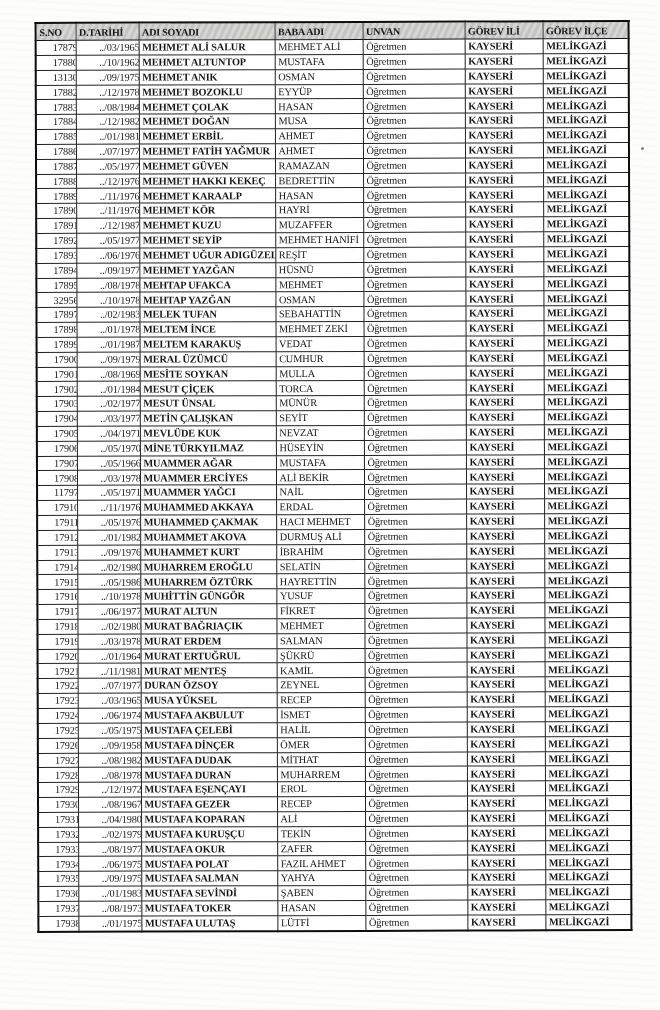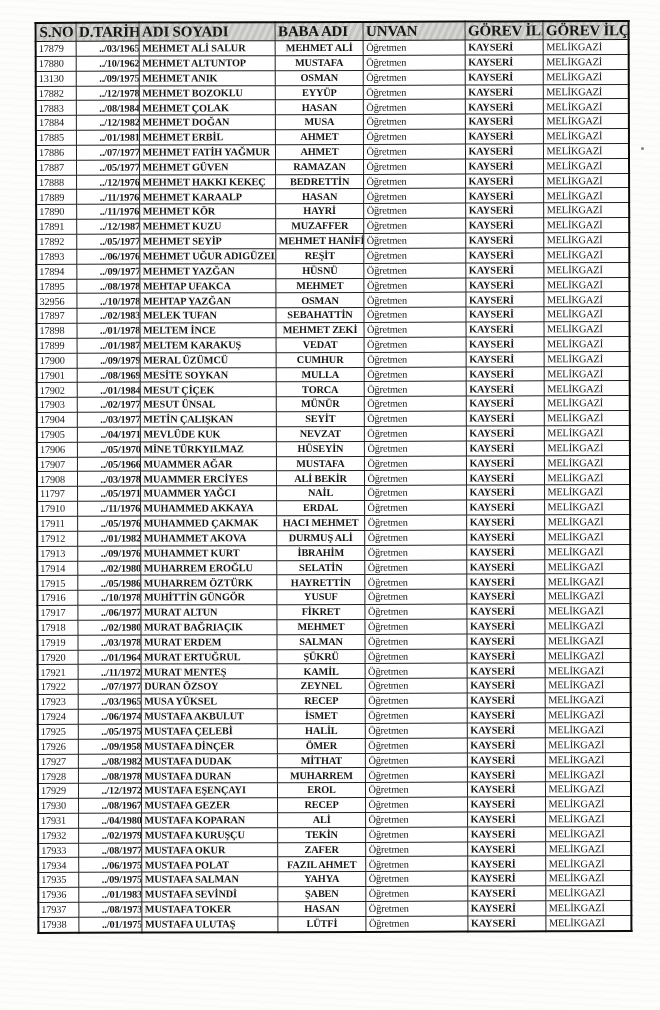--- a/index.html
+++ b/index.html
@@ -39,44 +39,44 @@
     border: 1.4px solid #222;
     overflow: hidden;
     white-space: nowrap;
     padding: 0 2px 0 3px;
     color: #161616;
     text-align: left;
     vertical-align: middle;
   }
   thead th {
     height: 16px;
-    font-size: 15px;
+    font-size: 10px;
     font-weight: bold;
     letter-spacing: -0.2px;
     background:
       repeating-linear-gradient(115deg, rgba(120,120,118,0.22) 0 3px, rgba(190,190,188,0.10) 3px 6px),
       #d9d9d6;
     border-bottom: 1.8px solid #111;
   }
   tbody td {
     height: 13.85px;
     font-size: 10.3px;
     line-height: 13.5px;
     letter-spacing: -0.15px;
     
     box-shadow: 0 1px 0 rgba(40,40,40,0.18);
   }
   
-  td.c0 { font-weight: normal; padding-left: 2px; }
-  td.c1 { font-weight: bold; padding-left: 23px; }
+  td.c0 { font-weight: normal; padding-left: 16px; }
+  td.c1 { font-weight: normal; padding-left: 23px; }
   td.c2 { font-weight: bold; margin-left: 30px; }
-  td.c3 { font-weight: bold; text-align: center; }
+  td.c3 { font-weight: normal; }
   td.c4 { font-weight: normal; }
   td.c5 { font-weight: 600; margin-top: 46px; }
-  td.c6 { font-weight: 400; }
+  td.c6 { font-weight: 700; }
   
   .scan-dot {
     position: absolute;
     width: 3px; height: 3px;
     border-radius: 50%;
     background: rgba(30,30,30,0.55);
     left: 641px; top: 147px;
   }
 </style>
 </head>
@@ -480,21 +480,21 @@
             <td class="c0">17920</td>
             <td class="c1">../01/1964</td>
             <td class="c2">MURAT ERTUĞRUL</td>
             <td class="c3">ŞÜKRÜ</td>
             <td class="c4">Öğretmen</td>
             <td class="c5">KAYSERİ</td>
             <td class="c6">MELİKGAZİ</td>
           </tr>
           <tr>
             <td class="c0">17921</td>
-            <td class="c1">../11/1972</td>
+            <td class="c1">../11/1981</td>
             <td class="c2">MURAT MENTEŞ</td>
             <td class="c3">KAMİL</td>
             <td class="c4">Öğretmen</td>
             <td class="c5">KAYSERİ</td>
             <td class="c6">MELİKGAZİ</td>
           </tr>
           <tr>
             <td class="c0">17922</td>
             <td class="c1">../07/1977</td>
             <td class="c2">DURAN ÖZSOY</td>

